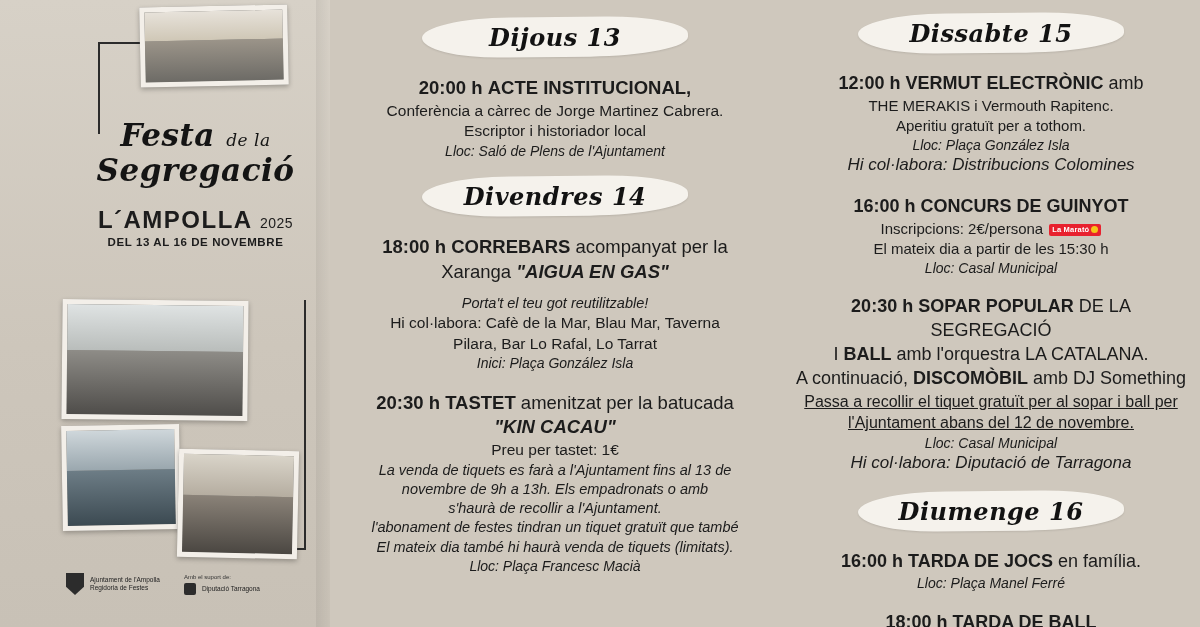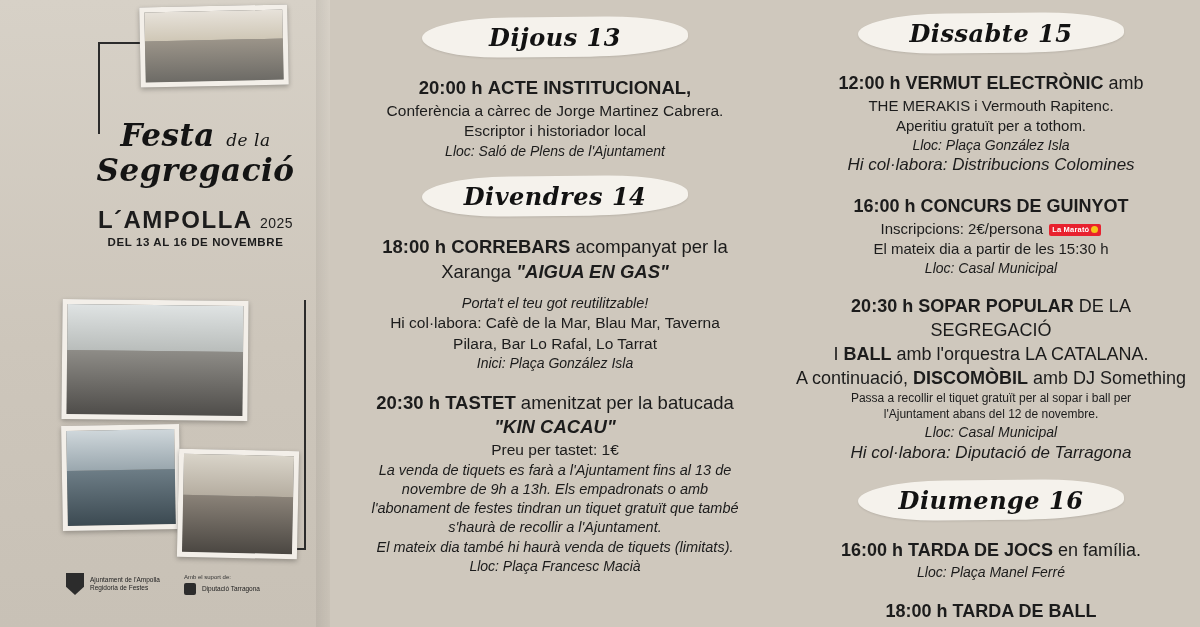--- a/index.html
+++ b/index.html
@@ -103,21 +103,21 @@
   .note{font-style:italic;font-size:14.5px;line-height:1.3;}
   .mini{font-size:17px;font-style:italic;}
   .marato{
     display:inline-block;vertical-align:middle;margin-left:6px;
     background:#e8212e;color:#fff;font-size:7.5px;font-weight:bold;
     padding:1.5px 3px;border-radius:2px;letter-spacing:.2px;
   }
   .marato .dot{display:inline-block;width:7px;height:7px;background:#f5c518;border-radius:50%;margin-left:2px;vertical-align:-1px;}
   .r-main{font-size:18px;}
   .r-sub{font-size:15px;}
-  .r-sm{font-size:12px;}
+  .r-sm{font-size:16px;text-decoration:underline;}
 </style>
 </head>
 <body>
 
 <div id="left-panel">
 
   <div class="frame-line" id="frame-1"></div>
   <div class="frame-line" id="frame-2"></div>
 
   <div class="photo" id="photo-top">
@@ -195,22 +195,22 @@
     <p class="l-sub">Pilara, Bar Lo Rafal, Lo Tarrat</p>
     <p class="place">Inici: Plaça González Isla</p>
   </div>
   <div class="ev">
     <p class="l-main"><span class="time">20:30 h</span>
       <span class="caps">TASTET</span><span> amenitzat per la batucada</span></p>
     <p class="l-main bold ital">"KIN CACAU"</p>
     <p class="l-sub">Preu per tastet: 1€</p>
     <p class="note">La venda de tiquets es farà a l'Ajuntament fins al 13 de</p>
     <p class="note">novembre de 9h a 13h. Els empadronats o amb</p>
+    <p class="note">s'haurà de recollir a l'Ajuntament.</p>
     <p class="note">l'abonament de festes tindran un tiquet gratuït que també</p>
-    <p class="note">s'haurà de recollir a l'Ajuntament.</p>
     <p class="note">El mateix dia també hi haurà venda de tiquets (limitats).</p>
     <p class="place">Lloc: Plaça Francesc Macià</p>
   </div>
 </div>
 
 <div id="col-right">
 
   <div class="brush-head">
     <div class="brush-bg"></div>
     <div class="txt">Dissabte 15</div>

